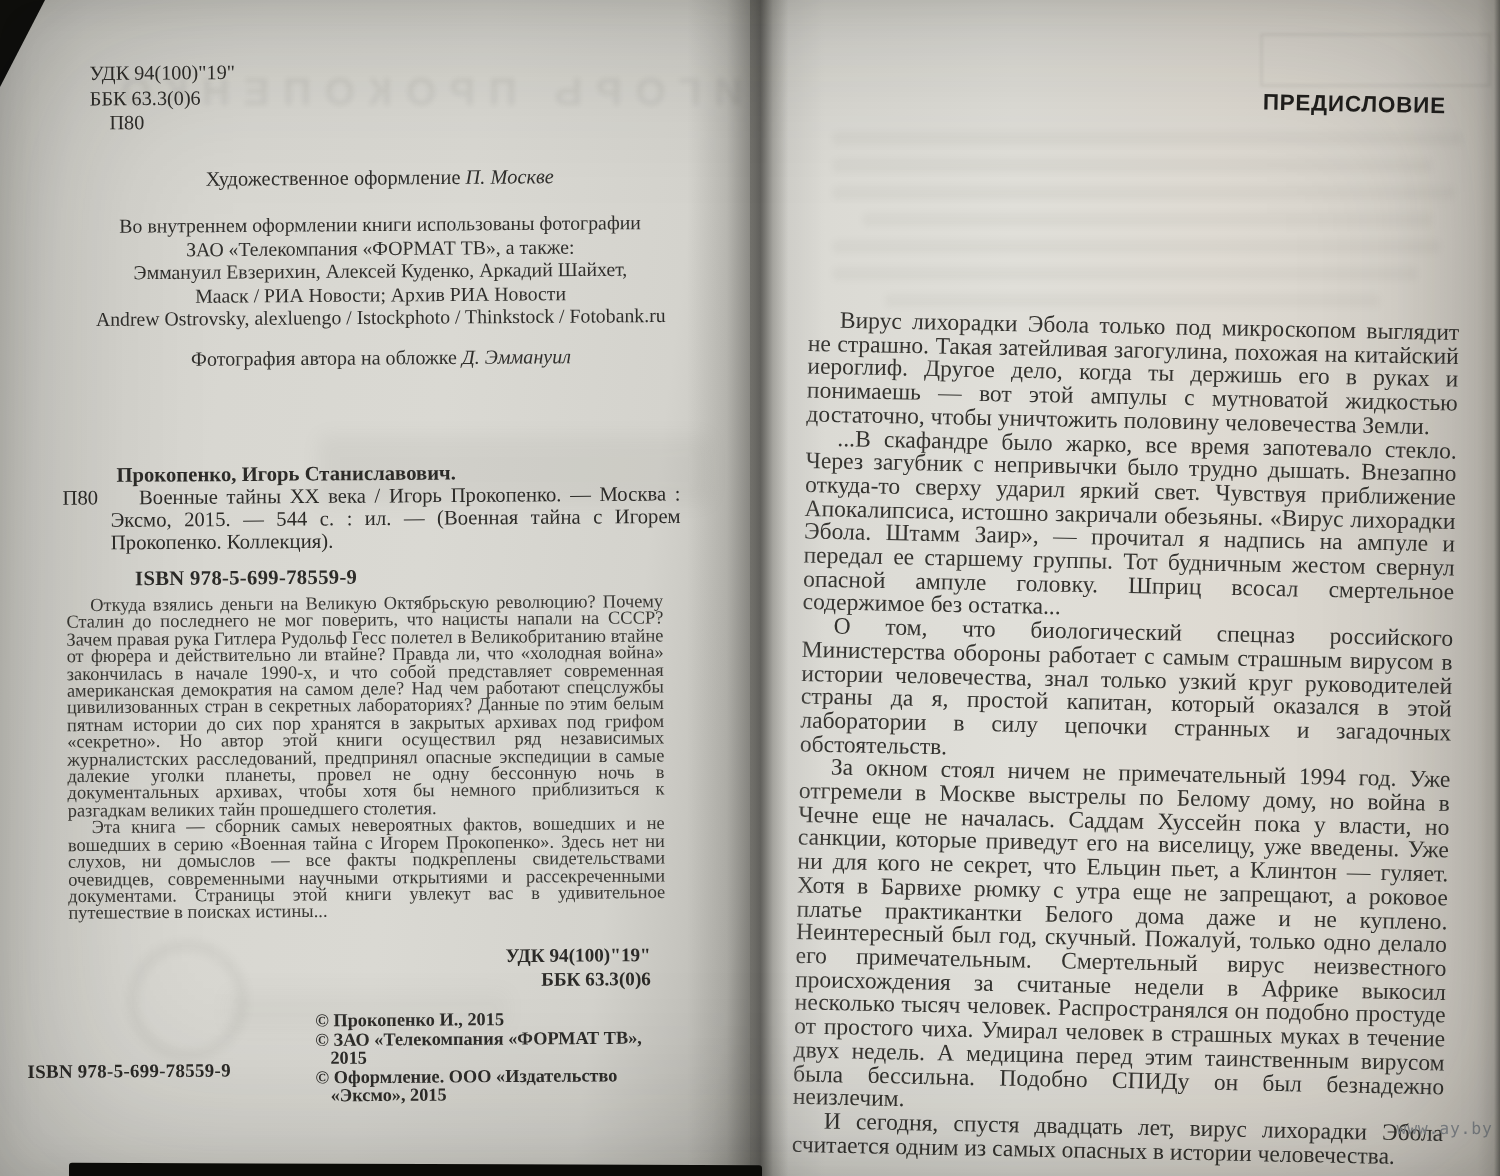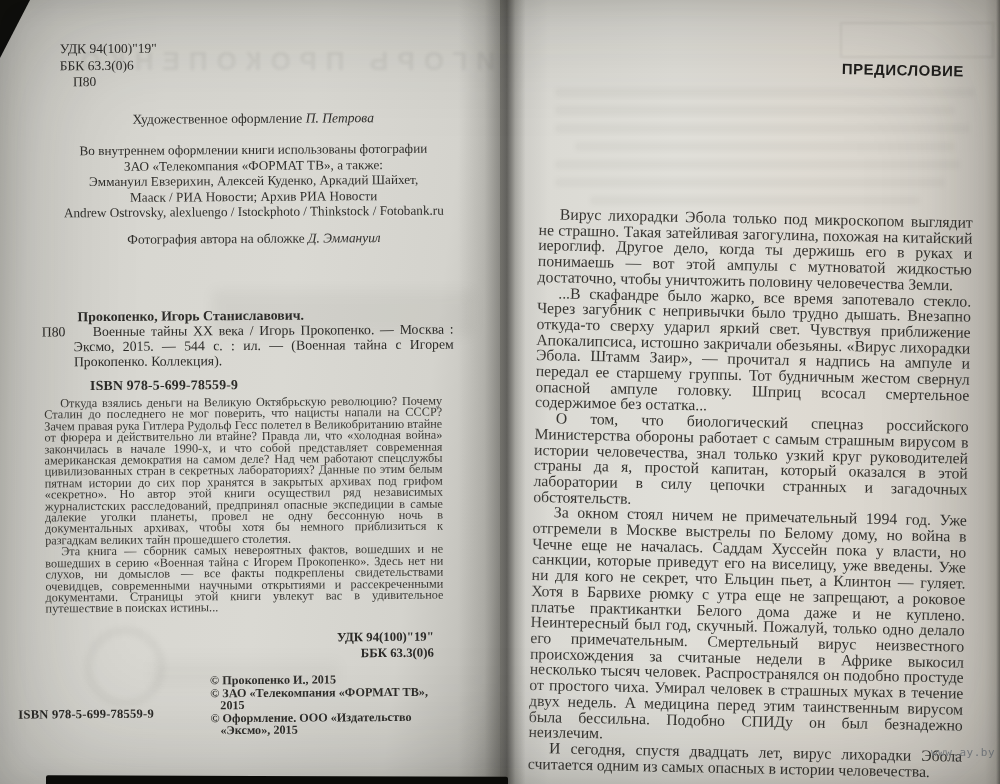--- a/index.html
+++ b/index.html
@@ -80,21 +80,21 @@
 
     <div class="lp-content">
       <div class="udk-block">
         <div>УДК 94(100)"19"</div>
         <div>ББК 63.3(0)6</div>
         <div class="p80">П80</div>
       </div>
 
       <div class="centercol design-credit">
         <span>Художественное оформление</span>
-        <i>П. Петрова</i>
+        <i>П. Москве</i>
       </div>
 
       <div class="centercol credits">
         <div>Во внутреннем оформлении книги использованы фотографии</div>
         <div>ЗАО «Телекомпания «ФОРМАТ ТВ», а также:</div>
         <div>Эммануил Евзерихин, Алексей Куденко, Аркадий Шайхет,</div>
         <div>Мааск / РИА Новости; Архив РИА Новости</div>
         <div>Andrew Ostrovsky, alexluengo / Istockphoto / Thinkstock / Fotobank.ru</div>
       </div>
 

